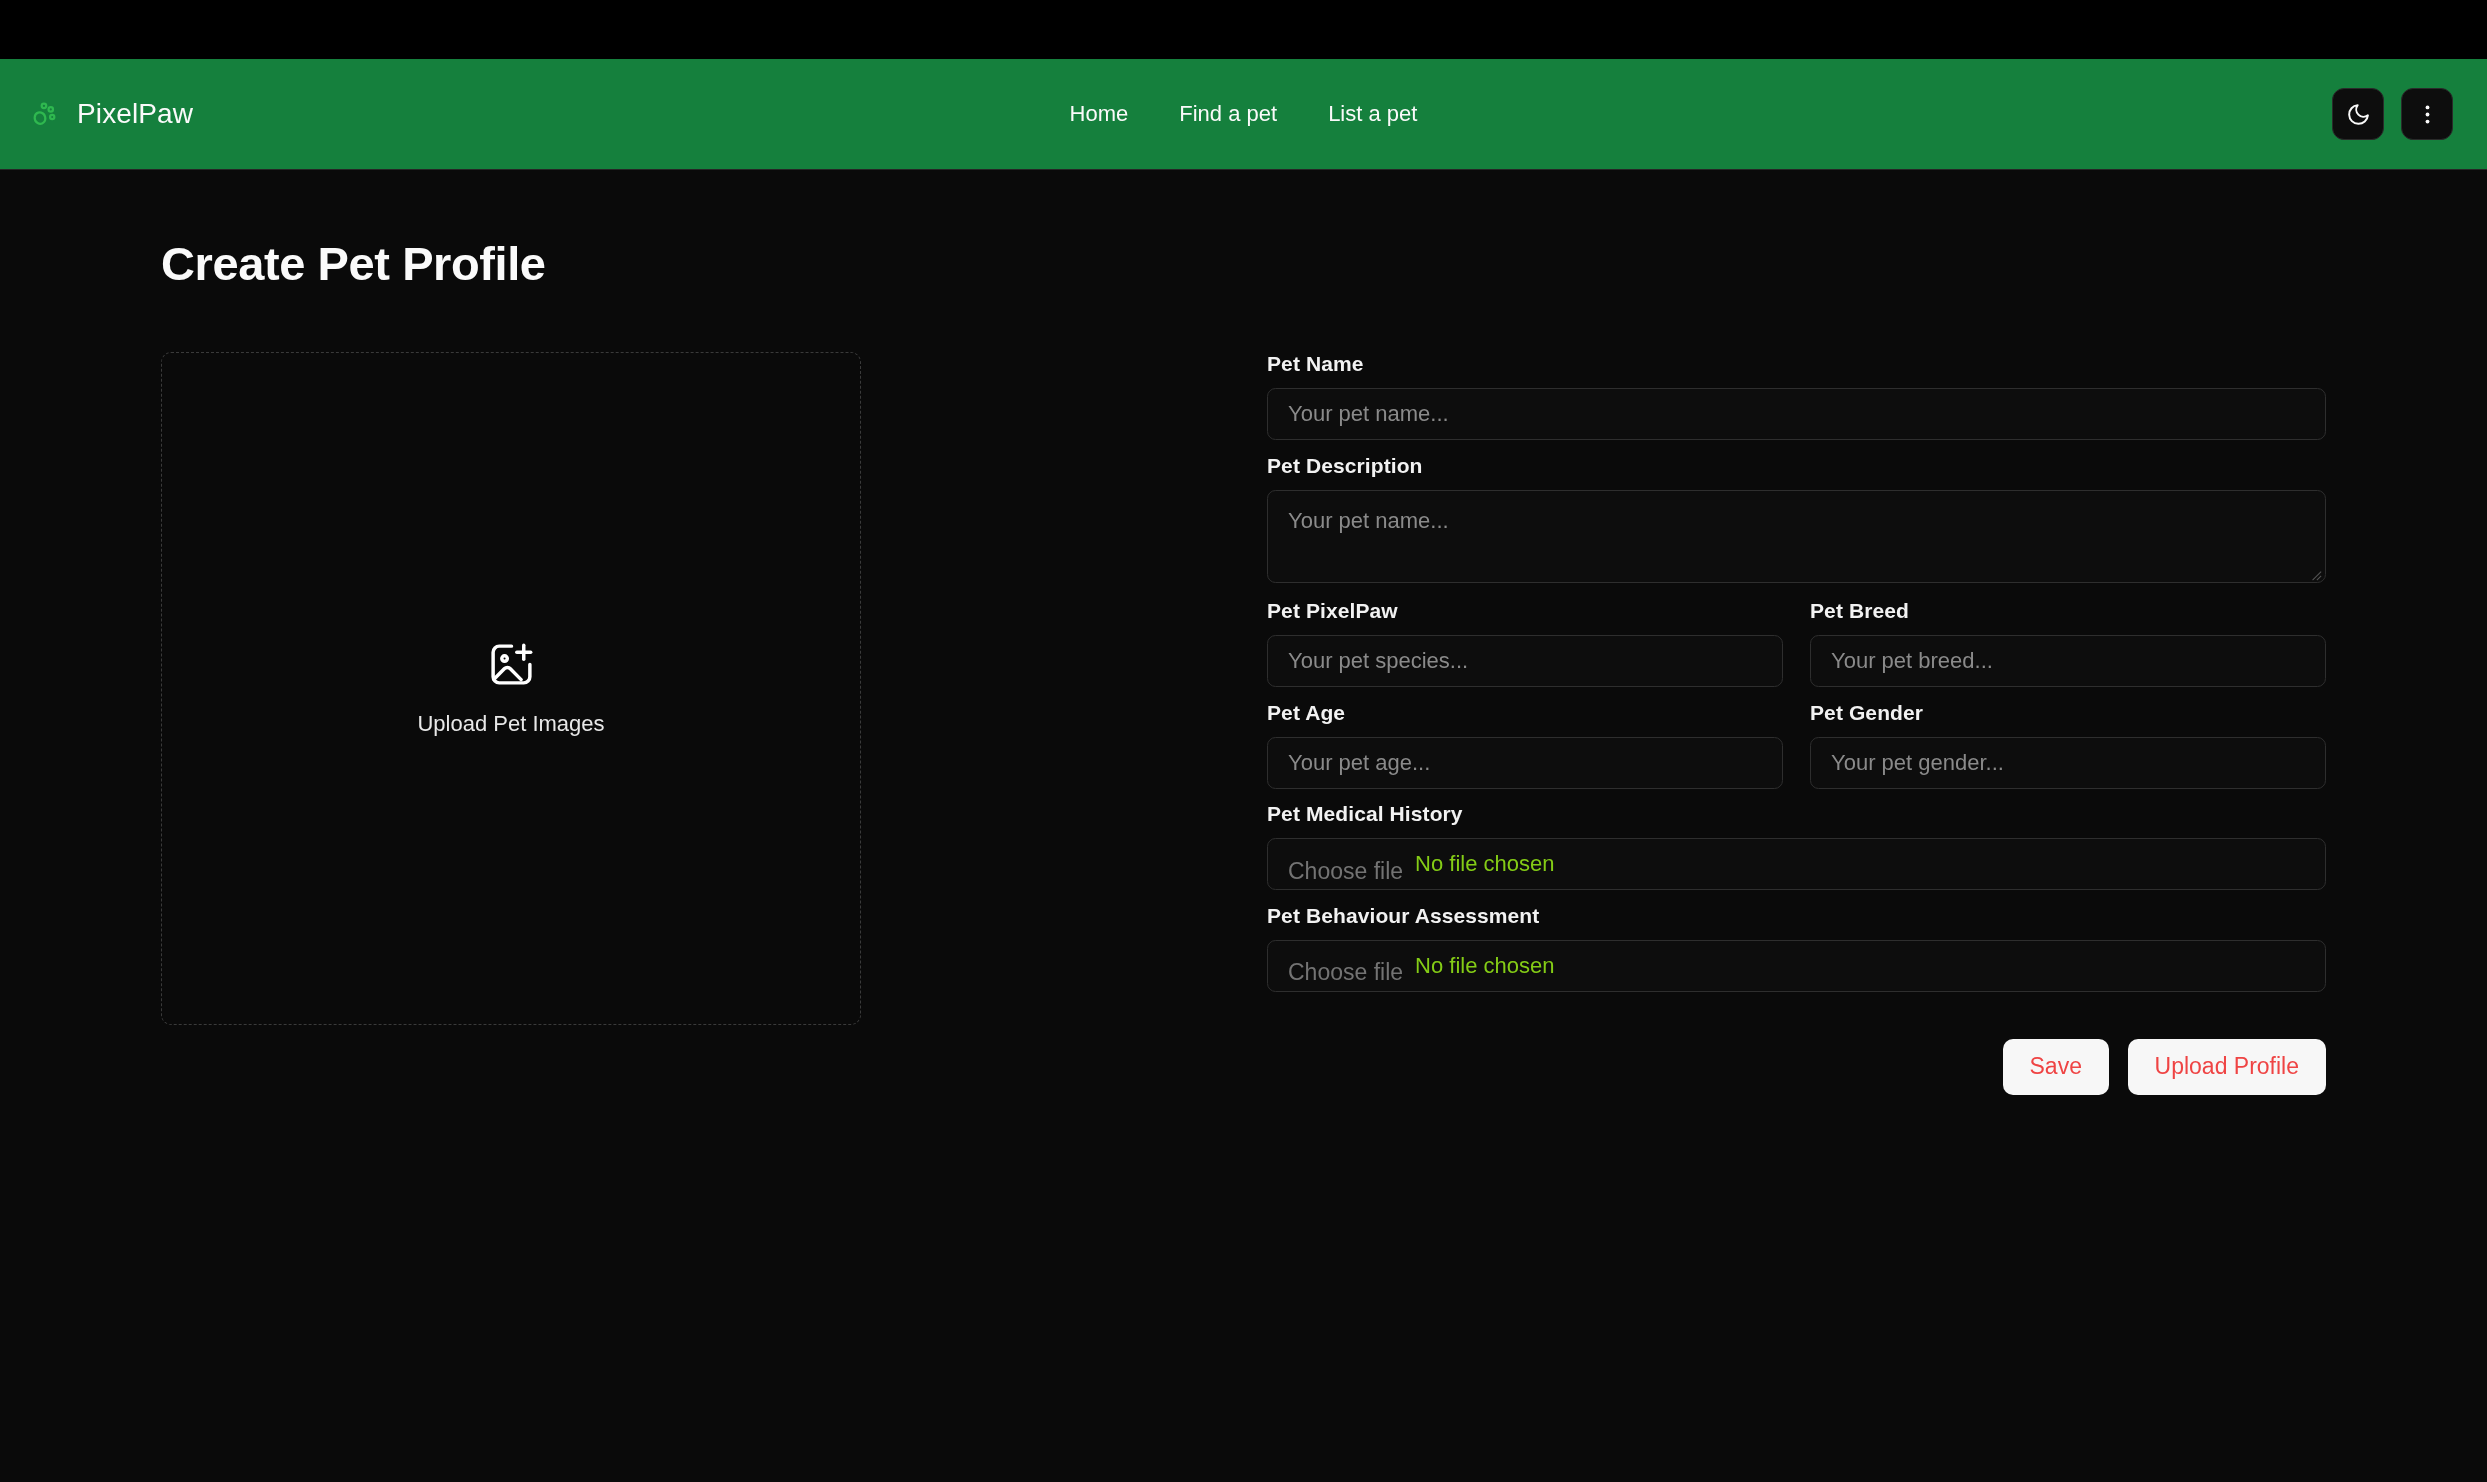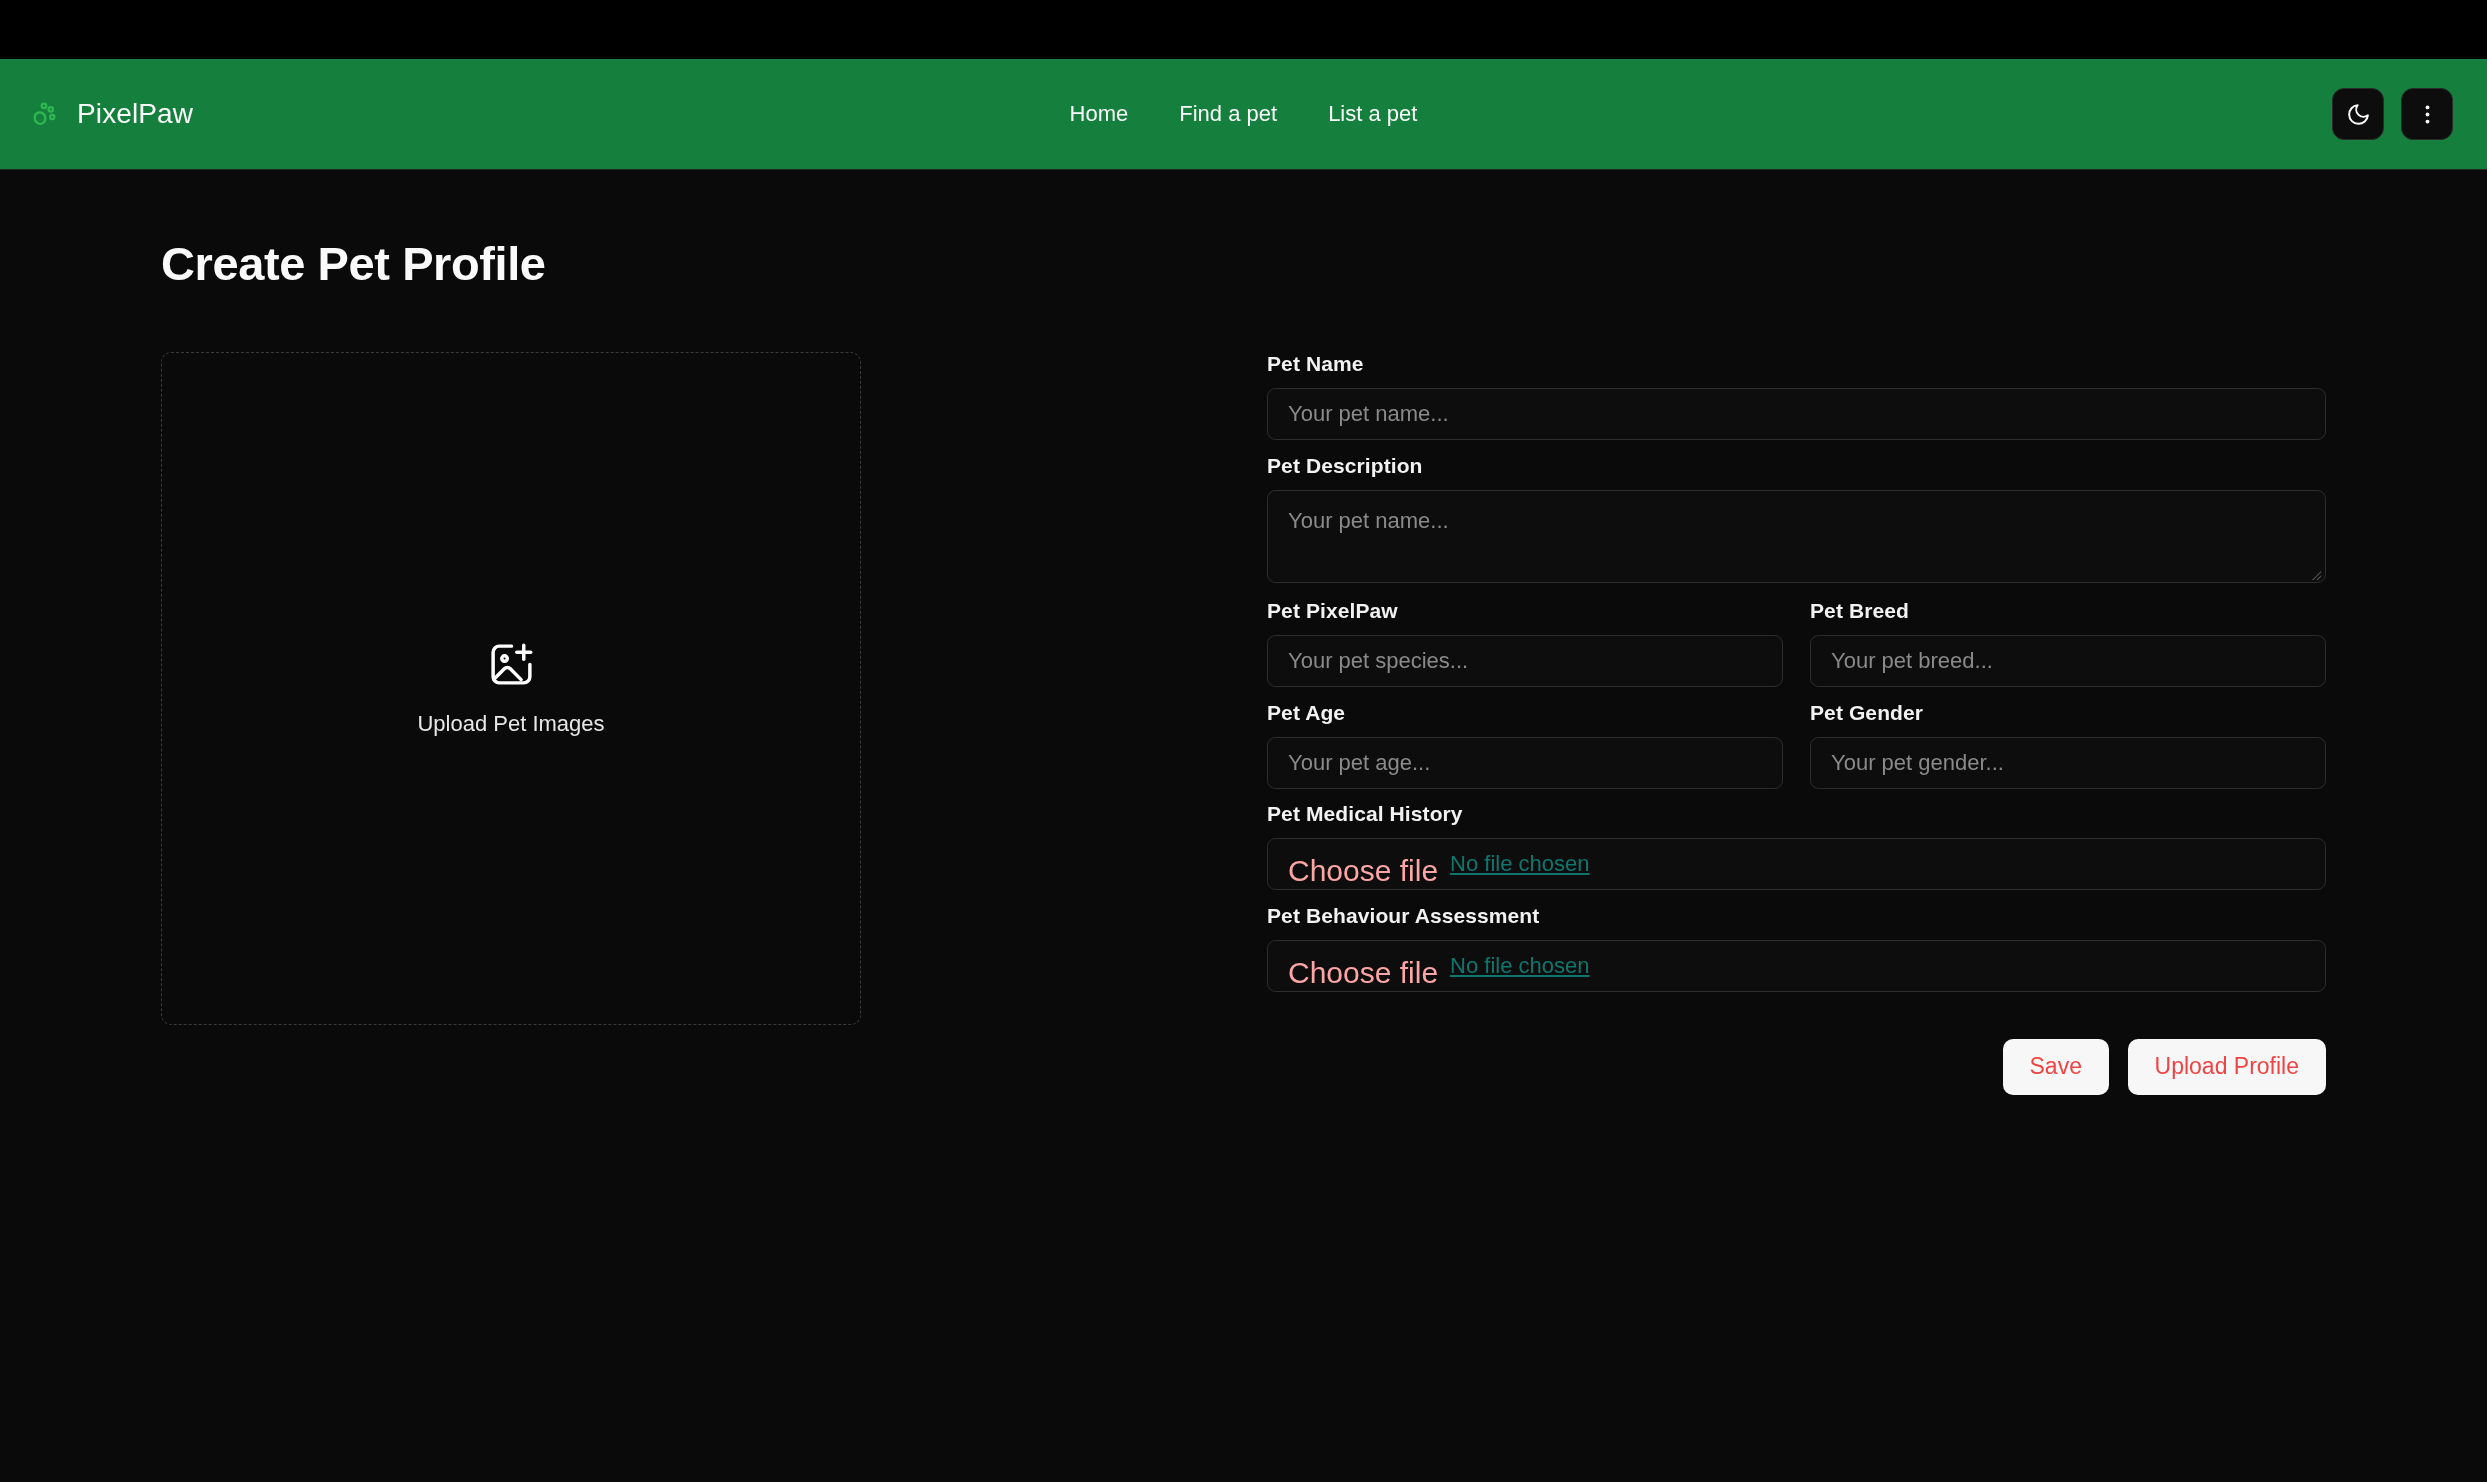--- a/index.html
+++ b/index.html
@@ -195,28 +195,27 @@
   
   .file-input {
     height: 52px;
     display: flex;
     align-items: center;
     padding: 0 20px;
     gap: 12px;
     cursor: pointer;
   }
   .file-btn-text {
-    font-size: 30px;
-    color: #fca5a5;
+    font-size: 23px;
+    color: #737373;
     margin-top: 14px;
   }
   .file-status-text {
     font-size: 22px;
-    color: #0f766e;
-    text-decoration: underline;
+    color: #84cc16;
   }
 
   
   .actions {
     display: flex;
     justify-content: flex-end;
     gap: 18.6px;
     margin-top: 47px;
   }
   .btn-primary {

